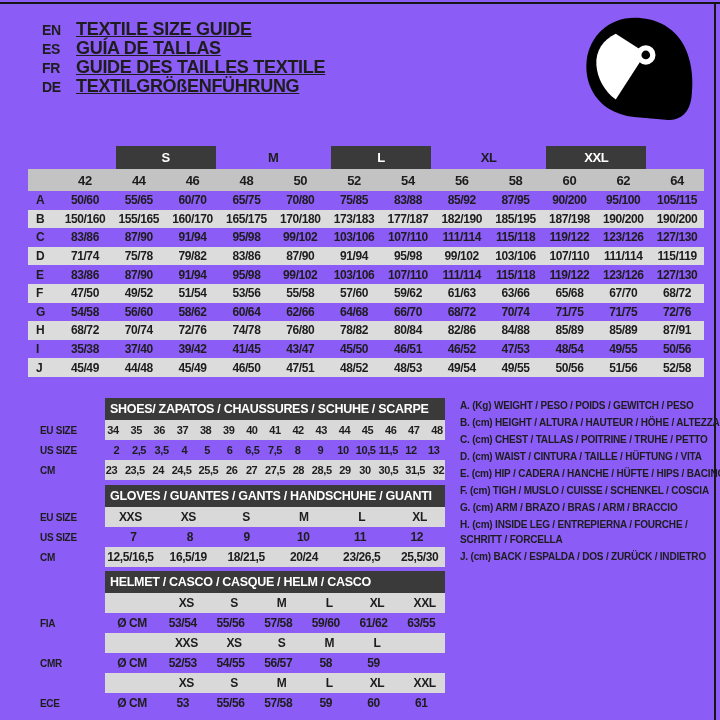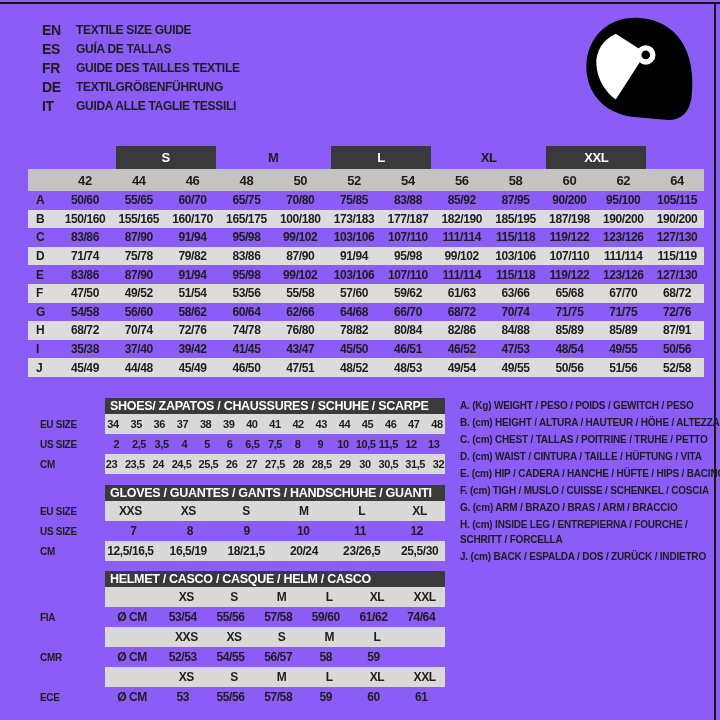--- a/index.html
+++ b/index.html
@@ -5,42 +5,42 @@
   html,body{margin:0;padding:0;background:#fff;}
   .page{position:relative;width:720px;height:720px;background:#8b5cf6;overflow:hidden;
         font-family:"Liberation Sans","DejaVu Sans",sans-serif;color:#1d1d1d;}
   .edge-top{position:absolute;top:2px;left:0;width:720px;height:2px;background:#161616;}
   .edge-right{position:absolute;top:2px;left:714px;width:2px;height:718px;background:#161616;}
 
   
   .langs{position:absolute;left:42px;top:20px;}
   .lang-row{display:flex;height:19px;align-items:center;}
   .lang-code{width:34px;font-size:14px;font-weight:700;letter-spacing:-0.3px;}
-  .lang-text{font-size:12px;font-weight:700;letter-spacing:-0.3px;}
+  .lang-text{font-size:18px;font-weight:700;letter-spacing:-0.3px;text-decoration:underline;}
 
   
   .helmet-pic{position:absolute;left:576px;top:14px;width:126px;height:112px;}
 
   
   .txt{position:absolute;left:28px;top:146px;width:676px;}
   .tx-row{display:grid;grid-template-columns:30px repeat(12,1fr);}
   .tx-group{height:23px;}
   .tx-sizes{height:22px;background:#c3c3c3;}
   .tx-data{height:18.6px;}
   .tx-data.stripe{background:#dcdcdc;}
   .tx-cell{display:flex;align-items:center;justify-content:center;
            font-size:12px;font-weight:700;letter-spacing:-0.4px;white-space:nowrap;}
   .tx-sizes .tx-cell{font-size:13px;}
   .tx-rowlabel{justify-content:flex-start;padding-left:8px;}
   .group-label{font-size:13px;}
   .group-label.boxed{background:#3a3a3a;color:#fff;margin:0 4px;}
 
   
   .sec{position:absolute;left:40px;width:405px;}
-  .sec-bar{margin-left:65px;height:16px;background:#3a3a3a;color:#fff;display:flex;align-items:center;
+  .sec-bar{margin-left:65px;height:22px;background:#3a3a3a;color:#fff;display:flex;align-items:center;
            padding-left:5px;font-size:12.5px;font-weight:700;letter-spacing:-0.3px;box-sizing:border-box;}
   .sec-row{display:grid;grid-template-columns:65px 1fr;height:20px;}
   .sec-label{display:flex;align-items:center;font-size:10px;font-weight:700;letter-spacing:-0.3px;}
   .sec-cells{display:grid;align-items:center;}
   .sec-cells.gray{background:#d9d9d9;gap:7px;}
   .sec-cells .c{display:flex;align-items:center;justify-content:center;font-weight:700;
                 white-space:nowrap;letter-spacing:-0.4px;}
   .cells-15{grid-template-columns:repeat(15,1fr);}
   .cells-15 .c{font-size:11px;}
   .cells-6{grid-template-columns:repeat(6,1fr);}
@@ -72,24 +72,20 @@
         <span class="lang-text">GUÍA DE TALLAS</span>
       </div>
       <div class="lang-row">
         <span class="lang-code">FR</span>
         <span class="lang-text">GUIDE DES TAILLES TEXTILE</span>
       </div>
       <div class="lang-row">
         <span class="lang-code">DE</span>
         <span class="lang-text">TEXTILGRÖßENFÜHRUNG</span>
       </div>
-      <div class="lang-row">
-        <span class="lang-code">IT</span>
-        <span class="lang-text">GUIDA ALLE TAGLIE TESSILI</span>
-      </div>
     </div>
 
   <div class="helmet-pic">
     <svg viewBox="0 0 130 115" width="126" height="112" aria-hidden="true">
       <path fill="#000000" d="M68 4 C38 0 14 20 11 48 C9 68 17 86 33 97 C41 102 50 105 60 106 L95 109 C108 110 117 101 119 87 C123 58 116 30 98 16 C90 9 79 5 68 4 Z"></path>
       <path fill="#ffffff" d="M21 52 C20 38 28 26 41 20 L72 40 L41 88 C29 79 22 66 21 52 Z"></path>
       <circle cx="72" cy="42" r="10" fill="#ffffff"></circle>
       <circle cx="72" cy="42" r="4.5" fill="#000000"></circle>
     </svg>
   </div>
@@ -133,21 +129,21 @@
         <div class="tx-cell">90/200</div>
         <div class="tx-cell">95/100</div>
         <div class="tx-cell">105/115</div>
       </div>
       <div class="tx-row tx-data stripe">
         <div class="tx-cell tx-rowlabel">B</div>
         <div class="tx-cell">150/160</div>
         <div class="tx-cell">155/165</div>
         <div class="tx-cell">160/170</div>
         <div class="tx-cell">165/175</div>
-        <div class="tx-cell">100/180</div>
+        <div class="tx-cell">170/180</div>
         <div class="tx-cell">173/183</div>
         <div class="tx-cell">177/187</div>
         <div class="tx-cell">182/190</div>
         <div class="tx-cell">185/195</div>
         <div class="tx-cell">187/198</div>
         <div class="tx-cell">190/200</div>
         <div class="tx-cell">190/200</div>
       </div>
       <div class="tx-row tx-data">
         <div class="tx-cell tx-rowlabel">C</div>
@@ -393,21 +389,21 @@
         </div>
         <div class="sec-row">
           <div class="sec-label">FIA</div>
           <div class="sec-cells cells-helm">
             <div class="c">Ø CM</div>
             <div class="c">53/54</div>
             <div class="c">55/56</div>
             <div class="c">57/58</div>
             <div class="c">59/60</div>
             <div class="c">61/62</div>
-            <div class="c">74/64</div>
+            <div class="c">63/55</div>
           </div>
         </div>
         <div class="sec-row">
           <div class="sec-label"></div>
           <div class="sec-cells cells-helm gray">
             <div class="c"></div>
             <div class="c">XXS</div>
             <div class="c">XS</div>
             <div class="c">S</div>
             <div class="c">M</div>

